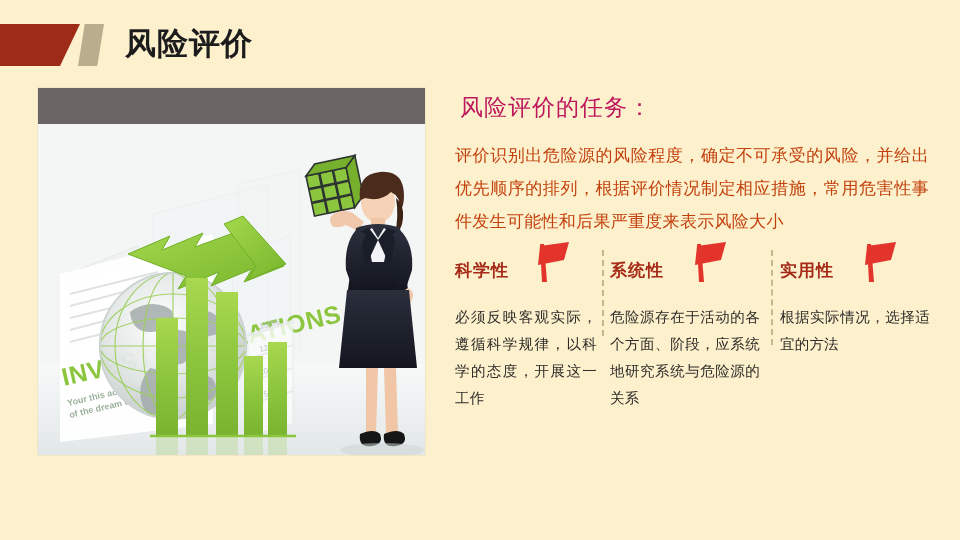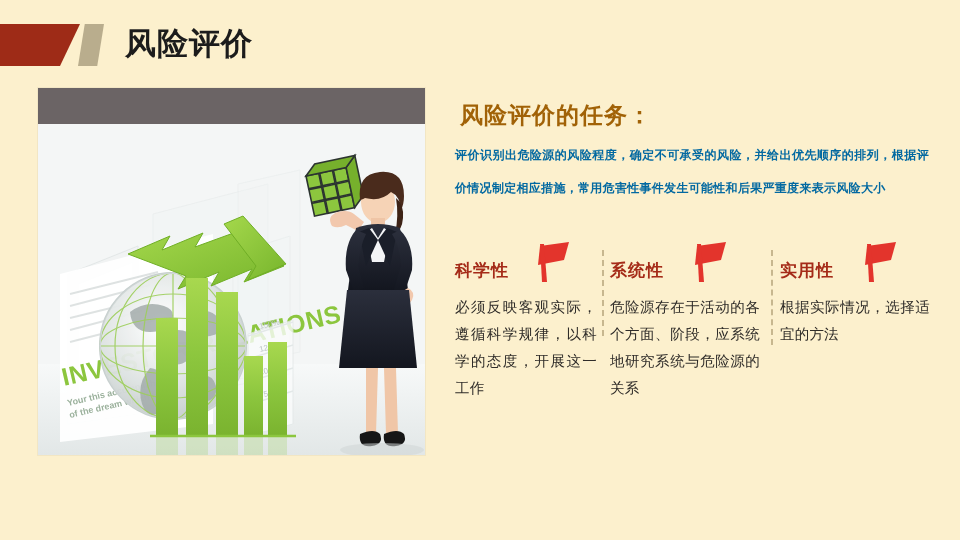--- a/index.html
+++ b/index.html
@@ -85,35 +85,35 @@
     height: 331px;
     background:
       radial-gradient(ellipse 70% 60% at 35% 40%, #ffffff 0%, #f2f4f4 55%, #e6eaea 100%);
   }
   .pic-canvas svg { display: block; }
 
   
   .task-heading {
     position: absolute;
     left: 460px;
-    top: 100px;
+    top: 92px;
     font-size: 23px;
-    font-weight: bold;
-    color: #a16207;
+    font-weight: normal;
+    color: #be185d;
     letter-spacing: 1px;
     white-space: nowrap;
   }
   .task-body {
     position: absolute;
     left: 455px;
     top: 139px;
     width: 474px;
-    font-size: 12px;
-    font-weight: bold;
-    color: #0369a1;
+    font-size: 17px;
+    font-weight: normal;
+    color: #c2410c;
     line-height: 33px;
     letter-spacing: 0.3px;
     text-align: justify;
   }
 
   
   .columns {
     position: absolute;
     left: 455px;
     top: 246px;
@@ -144,21 +144,21 @@
   }
   .flag-icon {
     position: absolute;
     top: -6px;
   }
   .col-1 .flag-icon { left: 76px; }
   .col-2 .flag-icon { left: 78px; }
   .col-3 .flag-icon { left: 78px; }
 
   .col-body {
-    margin-top: 6px;
+    margin-top: 16px;
     font-size: 14.5px;
     color: #2f2c29;
     line-height: 27px;
     letter-spacing: 0.2px;
     text-align: justify;
   }
 
   .divider {
     position: absolute;
     top: 4px;

